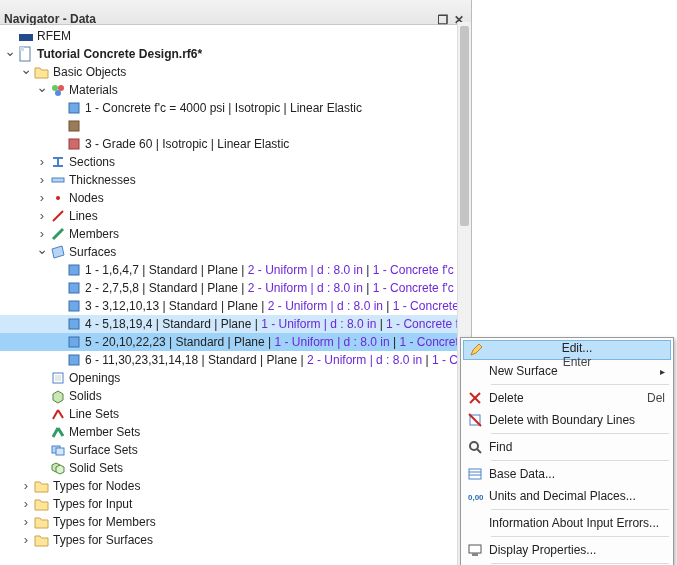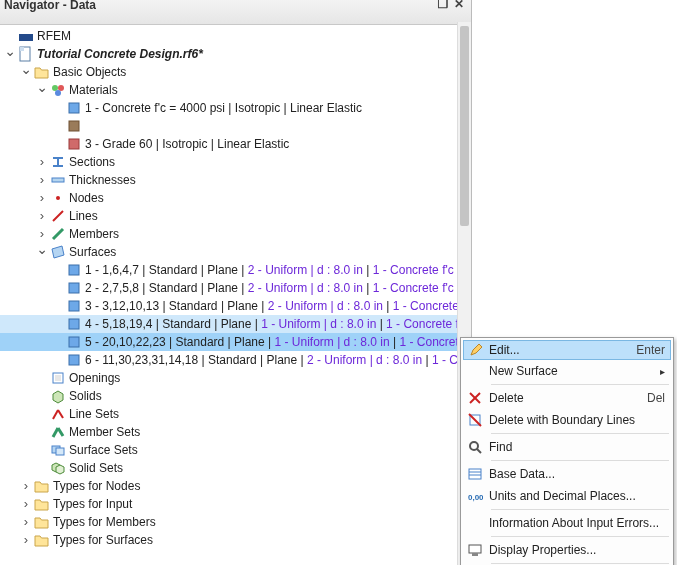--- a/index.html
+++ b/index.html
@@ -15,21 +15,21 @@
   .panel {
     width: 472px; height: 565px;
     border-right: 1px solid #bbb;
     display: flex; flex-direction: column;
     position: relative;
   }
   .titlebar {
     height: 22px;
     background: linear-gradient(#f3f3f3,#e6e6e6);
     border-bottom: 1px solid #c8c8c8;
-    display: flex; align-items: flex-end;
+    display: flex; align-items: flex-start;
     font-weight: bold;
     padding: 12px 4px;
   }
   .titlebar .title { flex: 1; font-size: 12px; color: #333; }
   .titlebar .winbtn {
     width: 16px; height: 16px;
     display: flex; align-items: center; justify-content: center;
     color: #444; cursor: pointer;
   }
   .tree-wrap {
@@ -57,21 +57,21 @@
   }
   .toggle.exp::before { content: "⌄"; transform: translateY(-3px); font-size:14px; }
   .toggle.col::before  { content: "›"; font-size: 13px; transform: translateY(-1px);}
   .toggle.none { visibility: hidden; }
   .icon {
     width: 16px; height: 16px; flex: 0 0 16px;
     display: flex; align-items: center; justify-content: center;
     margin-right: 3px;
   }
   .label { font-size: 12px; color: #222; }
-  .label.bold { font-weight: bold; font-style: italic; }
+  .label.bold { font-weight: bold; }
   .label .blue { color: #6d28d9; }
   .vscroll {
     position:absolute; right:0; top:22px; bottom:0; width:14px;
     background:#f1f1f1; border-left:1px solid #ddd;
   }
   .vscroll .thumb {
     position:absolute; left:2px; right:2px; top:4px; height: 200px;
     background:#c4c4c4; border-radius:2px;
   }
 
@@ -89,21 +89,21 @@
     padding: 2px;
     z-index: 100;
   }
   .cm-row {
     display: flex; align-items: center;
     height: 22px;
     padding: 0 6px 0 26px;
     position: relative;
     cursor: default;
   }
-  .cm-row.hl { background: #bde0fb; border:1px solid #7ab7e3; height:20px; padding-left:25px; padding-right:5px;}
+  .cm-row.hl { background: #bde0fb; border:1px solid #7ab7e3; height:20px; padding-left:25px; padding-right:5px;flex-direction:column;}
   .cm-row .cm-icon {
     position: absolute; left: 4px; top: 50%; transform: translateY(-50%);
     width: 16px; height:16px; display:flex;align-items:center;justify-content:center;
   }
   .cm-row .cm-label { flex:1; font-size:12px; color:#222; }
   .cm-row .cm-accel { font-size:12px; color:#444; }
   .cm-row .cm-sub::after { content:"▸"; font-size:10px; color:#333; }
   .cm-sep {
     height: 1px; margin: 2px 2px 2px 28px;
     background: #dcdcdc;

